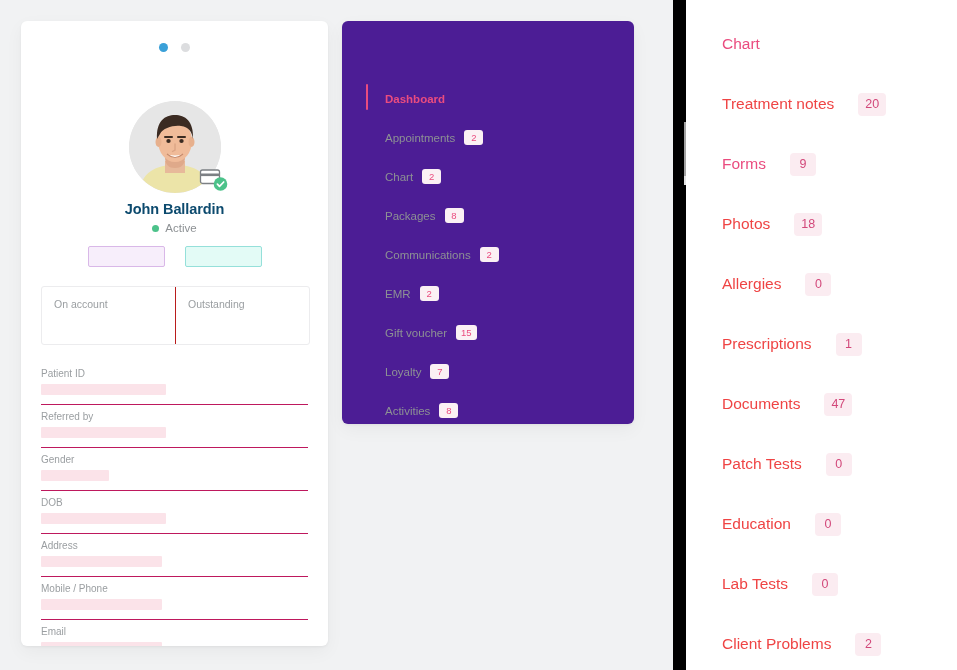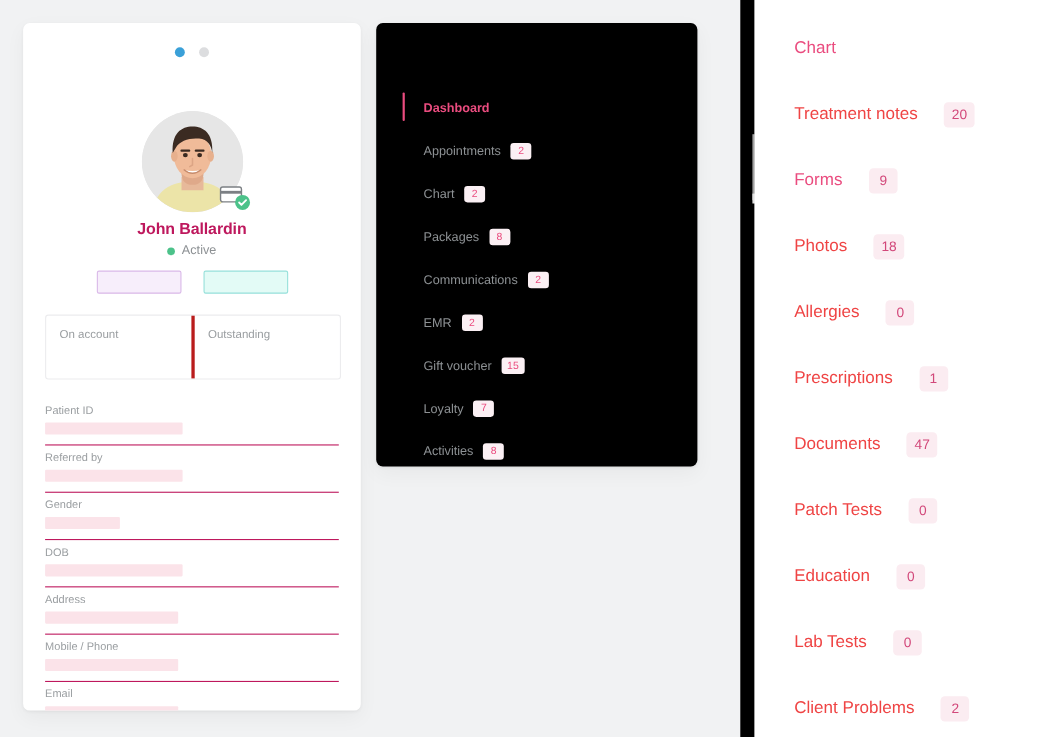--- a/index.html
+++ b/index.html
@@ -71,21 +71,21 @@
     height: 26px;
   }
 
   .patient-name {
     position: absolute;
     top: 180px;
     width: 100%;
     text-align: center;
     font-size: 14.5px;
     font-weight: bold;
-    color: #be185d;
+    color: #0c4a6e;
     letter-spacing: -0.1px;
   }
   .patient-status {
     position: absolute;
     top: 201px;
     width: 100%;
     display: flex;
     justify-content: center;
     align-items: center;
     gap: 6px;
@@ -125,21 +125,21 @@
     border: 1px solid #ececee;
     border-radius: 3px;
     display: flex;
   }
   .account-cell {
     flex: 1;
     padding: 11px 0 0 12px;
     font-size: 10.5px;
     color: #9a9ea1;
   }
-  .account-cell + .account-cell { border-left: 3px solid #b91c1c; }
+  .account-cell + .account-cell { border-left: 1px solid #b91c1c; }
 
   .field-list {
     position: absolute;
     top: 341px;
     left: 20px;
     width: 267px;
   }
   .field-row {
     padding: 6px 0 9px 0;
     border-bottom: 1px solid #be185d;
@@ -156,21 +156,21 @@
     border-radius: 1px;
   }
 
   
   .menu-card {
     position: absolute;
     left: 342px;
     top: 21px;
     width: 292px;
     height: 403px;
-    background: #000000;
+    background: #4c1d95;
     border-radius: 6px;
     box-shadow: 0 1px 3px rgba(0,0,0,0.05), 0 6px 18px rgba(0,0,0,0.045);
     overflow: hidden;
   }
   .menu-list {
     position: absolute;
     top: 58px;
     left: 0;
     width: 100%;
   }

